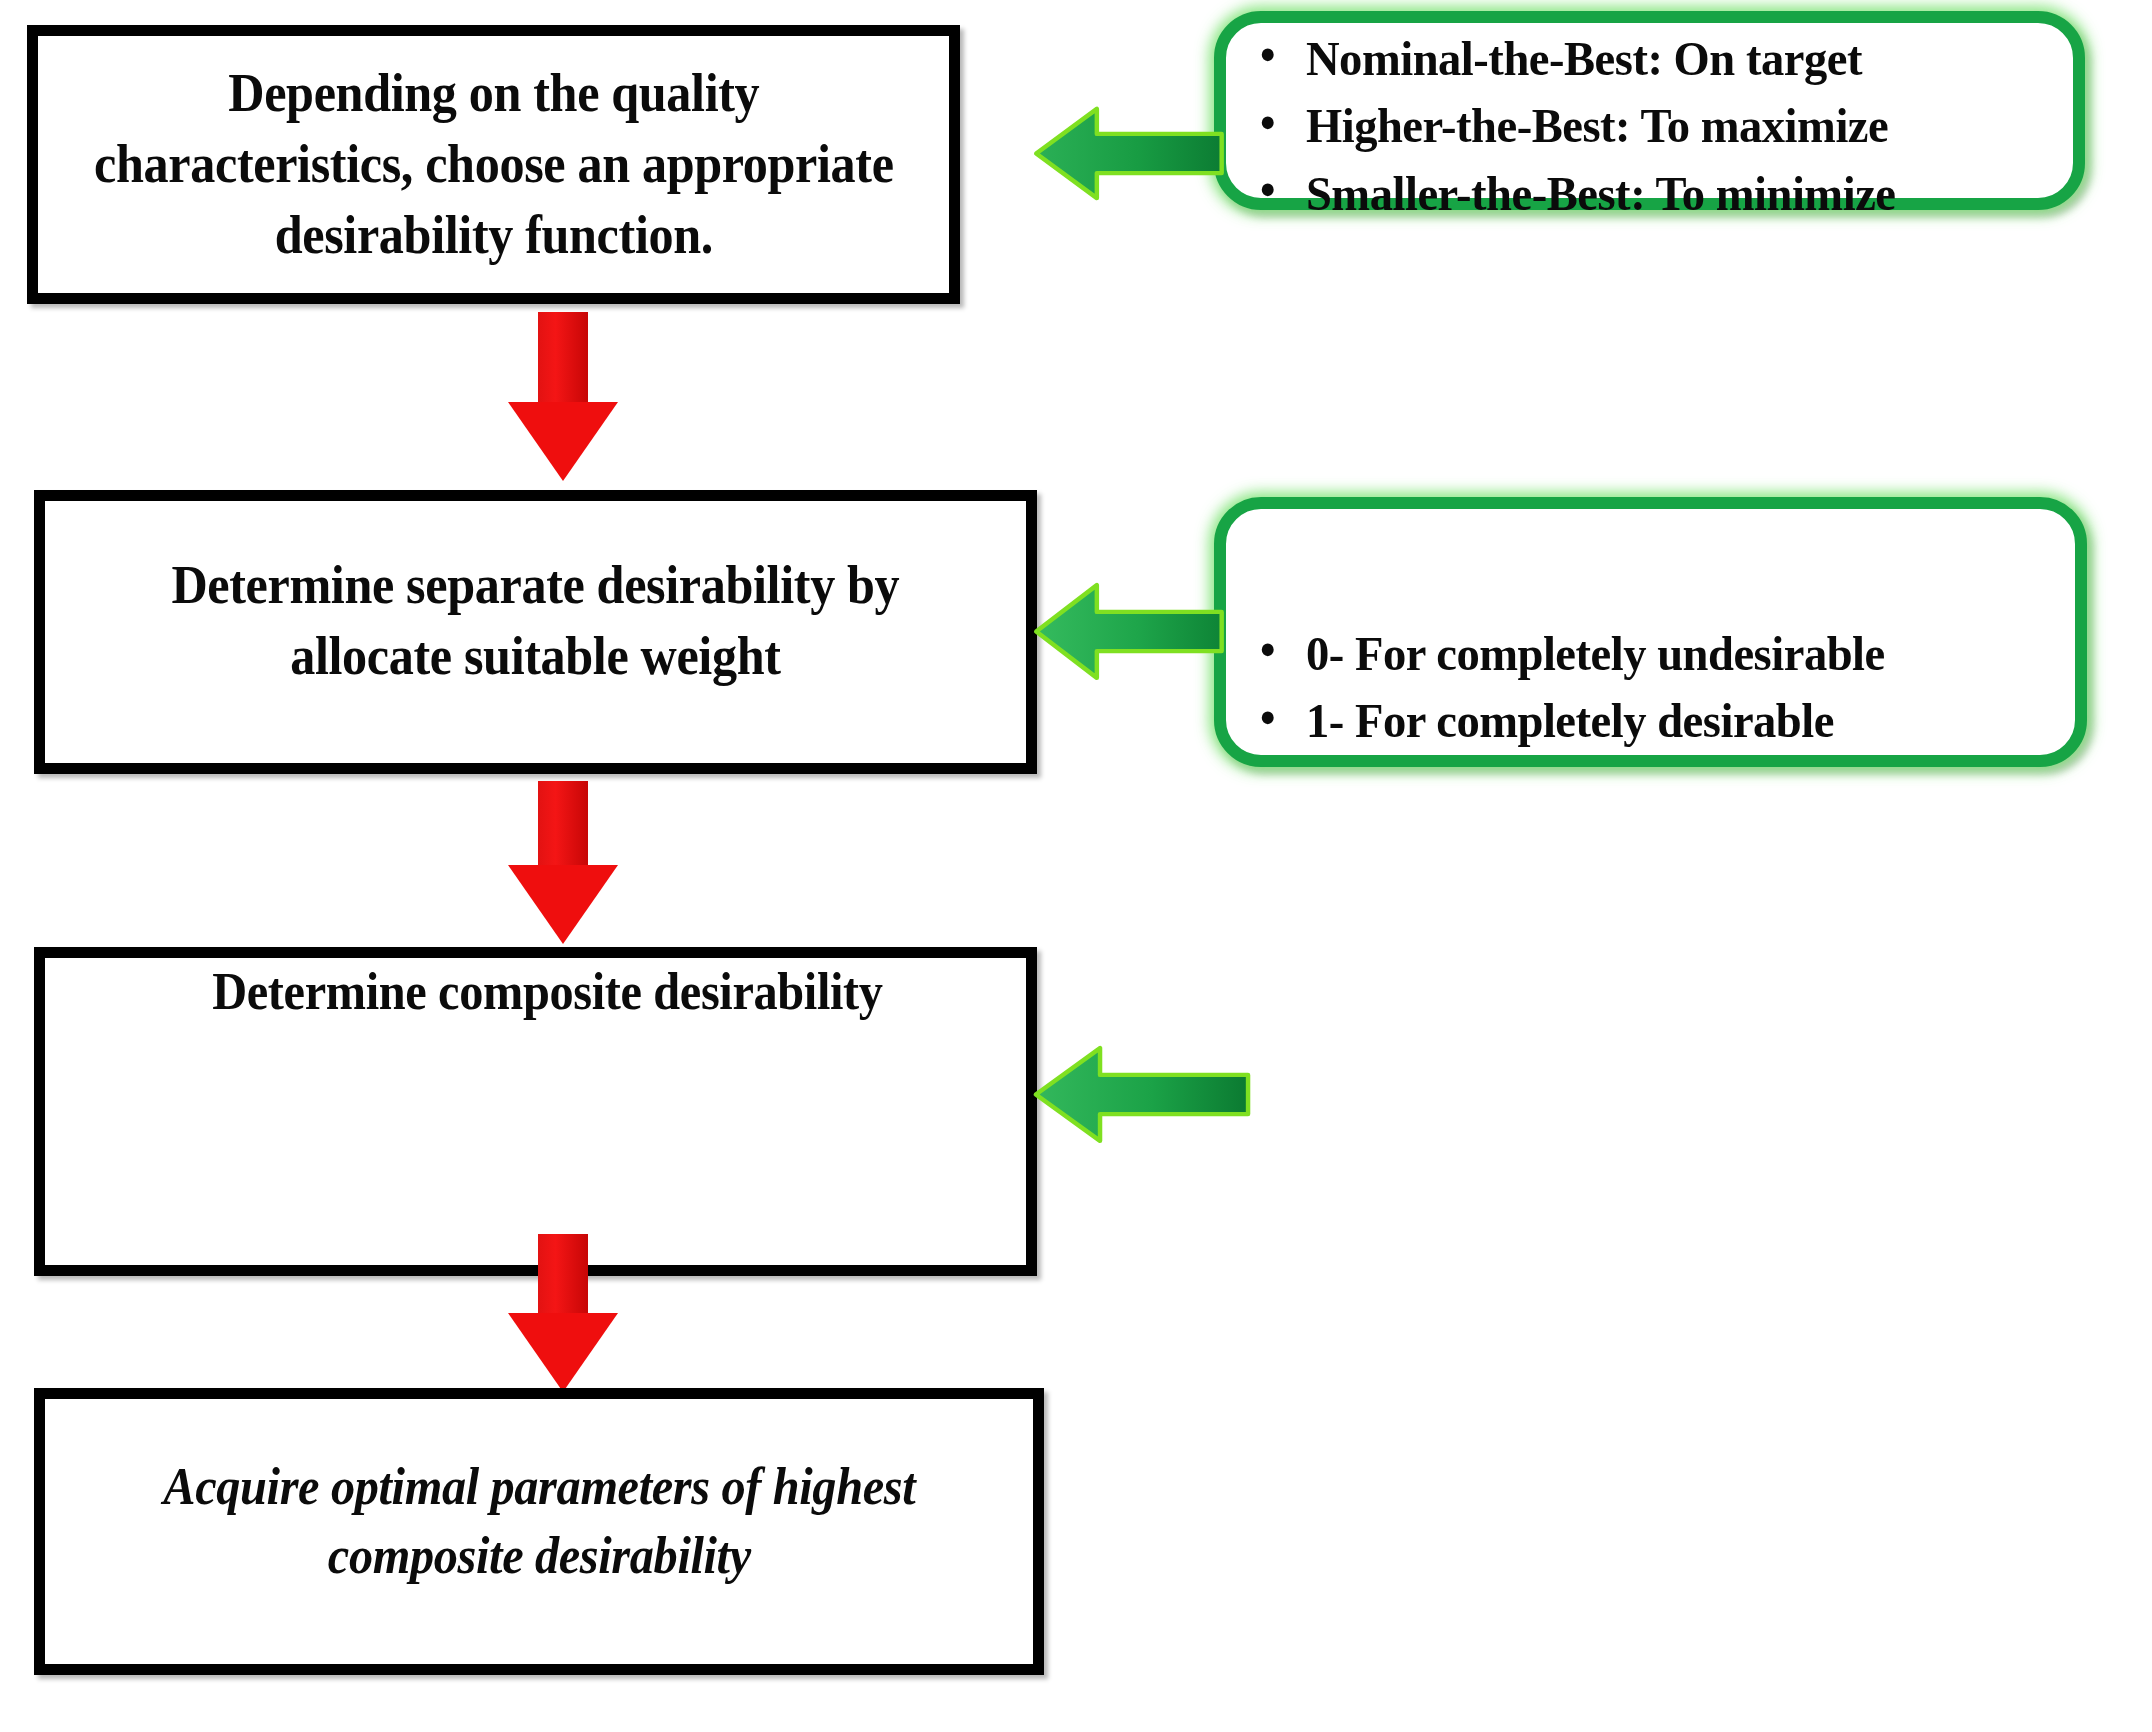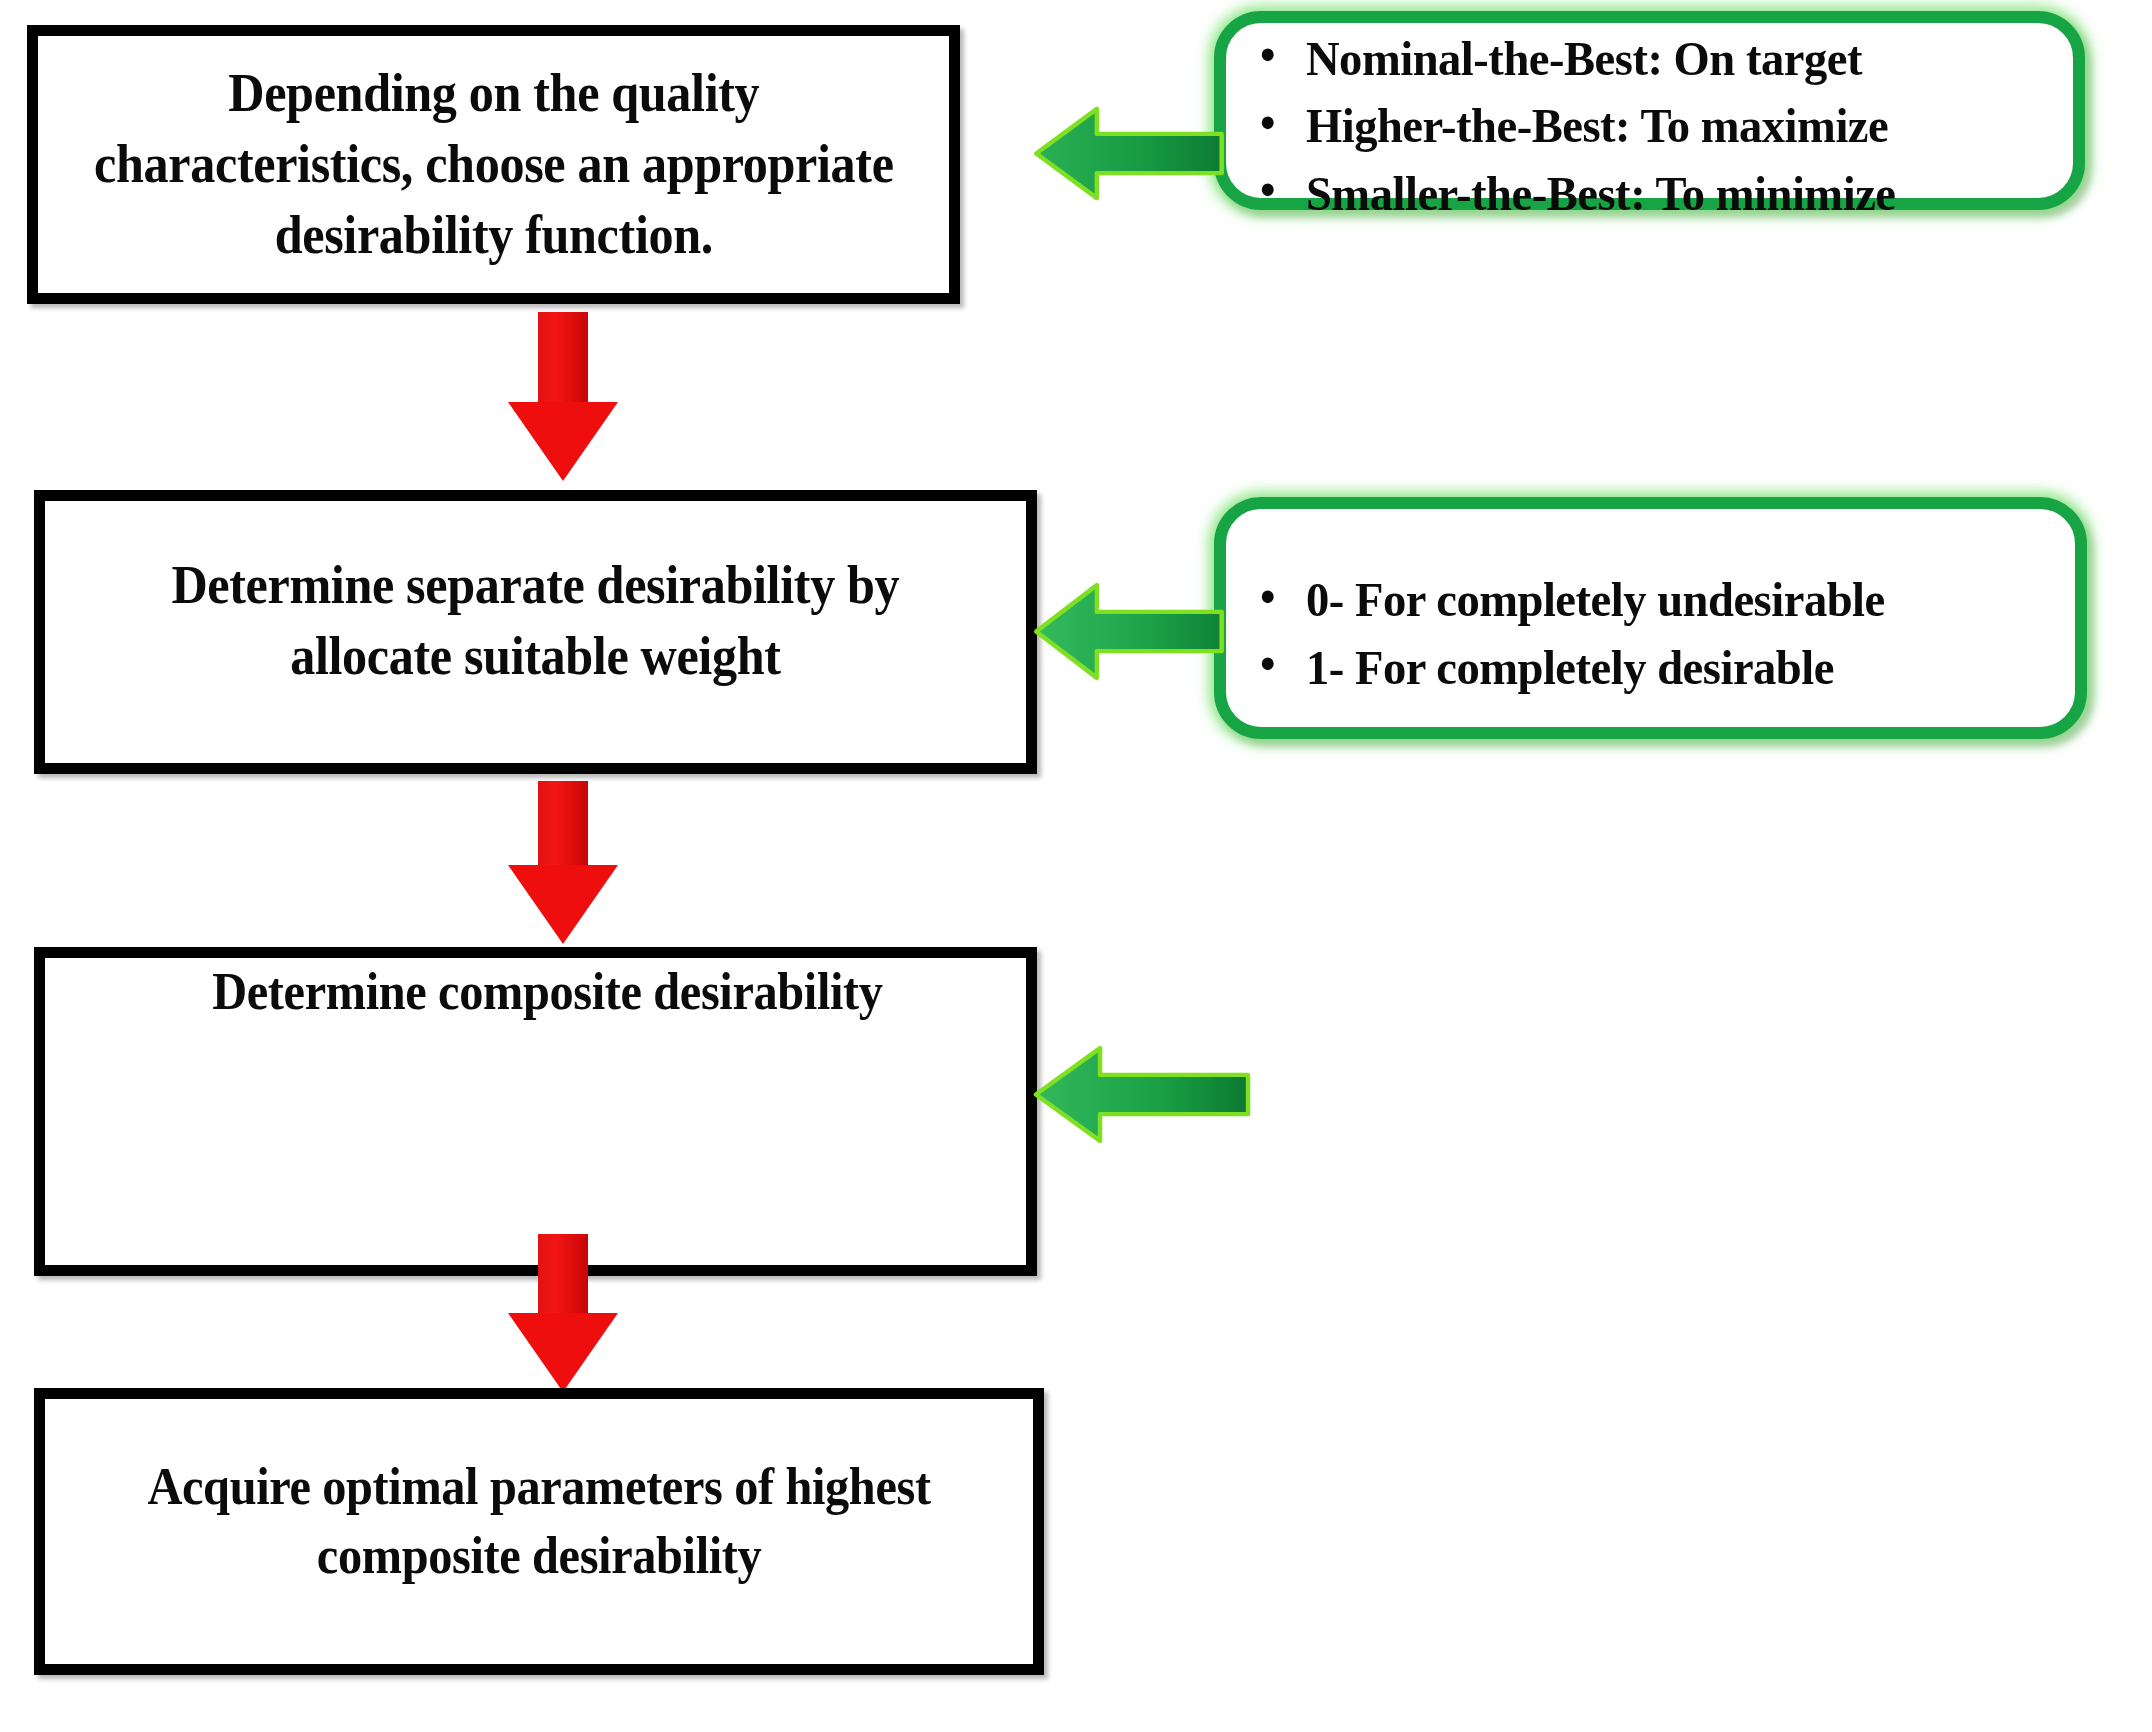--- a/index.html
+++ b/index.html
@@ -45,21 +45,21 @@
 
   #box1 { left: 27px;  top: 25px;   width: 933px; height: 279px; align-items: center; }
   #box1 .proc-text { font-size: 54px; padding: 0 23px; }
 
   #box2 { left: 34px;  top: 490px;  width: 1003px; height: 284px; align-items: flex-start; }
   #box2 .proc-text { font-size: 54px; padding: 49px 27px 0 27px; }
 
   #box3 { left: 34px;  top: 947px; width: 1003px; height: 329px; align-items: flex-start; padding-left: 24px; }
   #box3 .proc-text { font-size: 52px; padding: 0 27px; }
 
-  #box4 { left: 34px;  top: 1388px; width: 1010px; height: 287px; align-items: flex-start; }
+  #box4 { left: 34px;  top: 1388px; width: 1010px; height: 287px; align-items: flex-start; font-style: italic; }
   #box4 .proc-text { font-size: 52px; padding: 54px 23px 0 23px; }
 
   
   .callout {
     position: absolute;
     box-sizing: border-box;
     background: #ffffff;
     border: 12.5px solid #17a445;
     border-radius: 47px;
     box-shadow: 0 0 14.3px 4.5px rgba(120, 226, 110, 0.85),
@@ -102,21 +102,21 @@
     line-height: 1.30;
     letter-spacing: -0.7px;
     white-space: pre-line;
     transform: scaleX(0.94);
   }
 
   #callout1 { left: 1214px; top: 10.7px;   width: 871px; height: 199px; }
   #callout1 .callout-inner { padding: 0 12.5px 0 21.5px; }
   #callout1 li { font-size: 49px; }
 
-  #callout2 { left: 1214px; top: 497px;  width: 873px; height: 242px; }
+  #callout2 { left: 1214px; top: 497px;  width: 873px; height: 270px; align-items: flex-end; }
   #callout2 .callout-inner { padding: 0 12.5px 0 21.5px; }
   #callout2 li { font-size: 49px; }
 
   #callout3 { left: 1240px; top: 963px; width: 851px; height: 312px; }
   #callout3 .callout-inner { padding: 0 19.7px; }
   #callout3 p { font-size: 48px; }
 
   
   .red-arrow {
     position: absolute;

